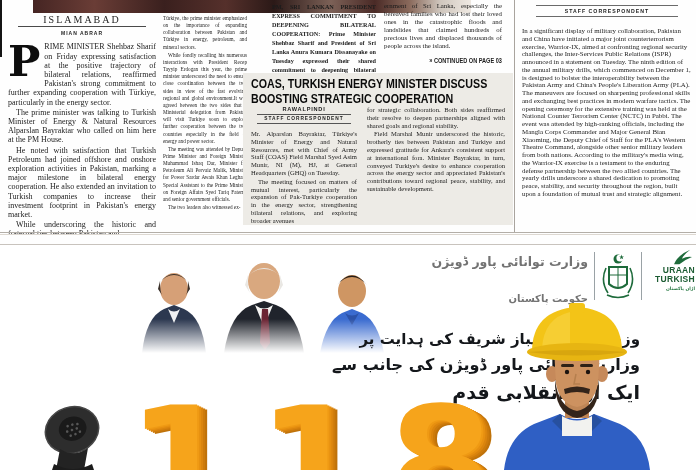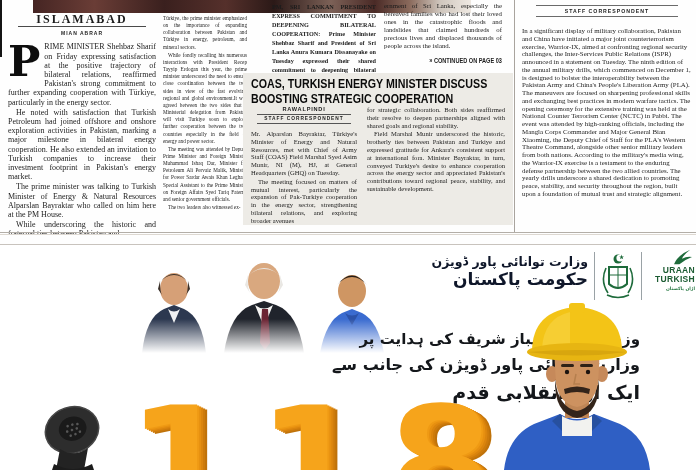--- a/index.html
+++ b/index.html
@@ -10,21 +10,21 @@
     background:linear-gradient(90deg,#452523 0%,#6a3d36 14%,#3a201e 30%,#55302b 44%,
       #2b1917 55%,#7c6157 68%,#4a2a26 78%,#8a6a5c 86%,#cfc6bd 93%,#efe9e2 100%);}
   .left-edge{position:absolute;left:0;top:0;width:2px;height:57px;background:#141414;}
 
   .col{position:absolute;text-align:justify;}
   .col p{margin:0 0 1px 0;text-indent:8px;}
   .col p.nofirst{text-indent:0;}
 
   .col1{left:8px;top:15px;width:148px;font-size:8px;line-height:9.2px;max-height:219px;overflow:hidden;}
   .dateline{text-align:center;margin-bottom:4px;}
-  .city{font-weight:bold;font-size:12px;letter-spacing:2px;}
+  .city{font-weight:normal;font-size:10px;letter-spacing:2px;}
   .dl-rule{height:1px;background:#4a4a4a;margin:2px 10px;}
   .byline{font-family:"Liberation Sans",sans-serif;font-weight:bold;font-size:5px;letter-spacing:1px;}
   .dropcap{float:left;font-family:"DejaVu Serif",serif;font-weight:bold;font-size:43px;
     line-height:37px;padding:1px 4px 0 0;color:#0d0d0d;}
 
   .col2{left:163px;top:15px;width:84px;font-size:5.2px;line-height:7.15px;max-height:219px;overflow:hidden;}
   .col2 p{text-indent:5px;}
 
   .col3{left:272px;top:2px;width:104px;font-weight:bold;font-size:6.2px;line-height:9px;}
   .col4{left:384px;top:2px;width:118px;font-size:6.8px;line-height:8.1px;}
@@ -55,23 +55,23 @@
 
   .hrule{position:absolute;left:0;width:696px;height:1px;}
   .h1a{top:232px;background:#b3aea7;}
   .h1b{top:234px;background:#ddd8d1;}
   .h2{top:244px;background:#c8c3bd;}
 
   
   .ad{position:absolute;left:0;top:245px;width:696px;height:225px;background:#fff;}
   .portraits{position:absolute;left:112px;top:6px;}
   .ministry{position:absolute;right:108px;top:9px;text-align:right;direction:rtl;
-    font-family:"DejaVu Sans",sans-serif;font-weight:bold;color:#0f172a;line-height:1.2;}
+    font-family:"DejaVu Sans",sans-serif;font-weight:bold;color:#737373;line-height:1.2;}
   .ministry .m1{font-size:12.5px;}
-  .ministry .m2{font-size:17px;}
+  .ministry .m2{font-size:10px;margin-top:24px;}
   .vbar{position:absolute;top:7px;width:1px;height:48px;background:#9aa2a6;}
   .vb1{left:594px;} .vb2{left:641px;}
   .emblem{position:absolute;left:600px;top:6px;}
   .uraan{position:absolute;left:645px;top:3px;width:50px;text-align:right;
     font-family:"Liberation Sans",sans-serif;font-weight:bold;color:#1d5c33;line-height:9px;}
   .uraan .n{font-size:8.5px;letter-spacing:0.3px;}
   .uraan .tag{font-family:"DejaVu Sans",sans-serif;font-size:4.5px;font-weight:bold;color:#2a7a45;direction:rtl;}
 
   .slogan{position:absolute;right:56px;top:85px;text-align:right;direction:rtl;
     font-family:"DejaVu Sans",sans-serif;color:#14171b;}
@@ -93,22 +93,22 @@
   <div class="top-photo"></div>
   <div class="left-edge"></div>
 
   <div class="col col1">
     <div class="dateline">
       <div class="city">ISLAMABAD</div>
       <div class="dl-rule"></div>
       <div class="byline">MIAN ABRAR</div>
     </div>
     <p class="nofirst"><span class="dropcap">P</span><span>RIME MINISTER Shehbaz Sharif on Friday expressing satisfaction at the positive trajectory of bilateral relations, reaffirmed Pakistan's strong commitment to further expanding cooperation with Türkiye, particularly in the energy sector.</span></p>
+    <p>The prime minister was talking to Turkish Minister of Energy &amp; Natural Resources Alparslan Bayraktar who called on him here at the PM House.</p>
     <p>He noted with satisfaction that Turkish Petroleum had joined offshore and onshore exploration activities in Pakistan, marking a major milestone in bilateral energy cooperation. He also extended an invitation to Turkish companies to increase their investment footprint in Pakistan's energy market.</p>
-    <p>The prime minister was talking to Turkish Minister of Energy &amp; Natural Resources Alparslan Bayraktar who called on him here at the PM House.</p>
     <p>While underscoring the historic and fraternal ties between Pakistan and</p>
   </div>
 
   <div class="col col2">
     <p class="nofirst">Türkiye, the prime minister emphasized on the importance of expanding collaboration between Pakistan and Türkiye in energy, petroleum, and mineral sectors.</p>
     <p>While fondly recalling his numerous interactions with President Recep Tayyip Erdogan this year, the prime minister underscored the need to ensure close coordination between the two sides in view of the fast evolving regional and global environment.It was agreed between the two sides that a Ministerial delegation from Pakistan will visit Turkiye soon to explore further cooperation between the two countries especially in the field of energy and power sector.</p>
     <p>The meeting was attended by Deputy Prime Minister and Foreign Minister Muhammad Ishaq Dar, Minister for Petroleum Ali Pervaiz Malik, Minister for Power Sardar Awais Khan Leghari, Special Assistant to the Prime Minister on Foreign Affairs Syed Tariq Fatemi, and senior government officials.</p>
     <p>The two leaders also witnessed ex-</p>
   </div>
 

